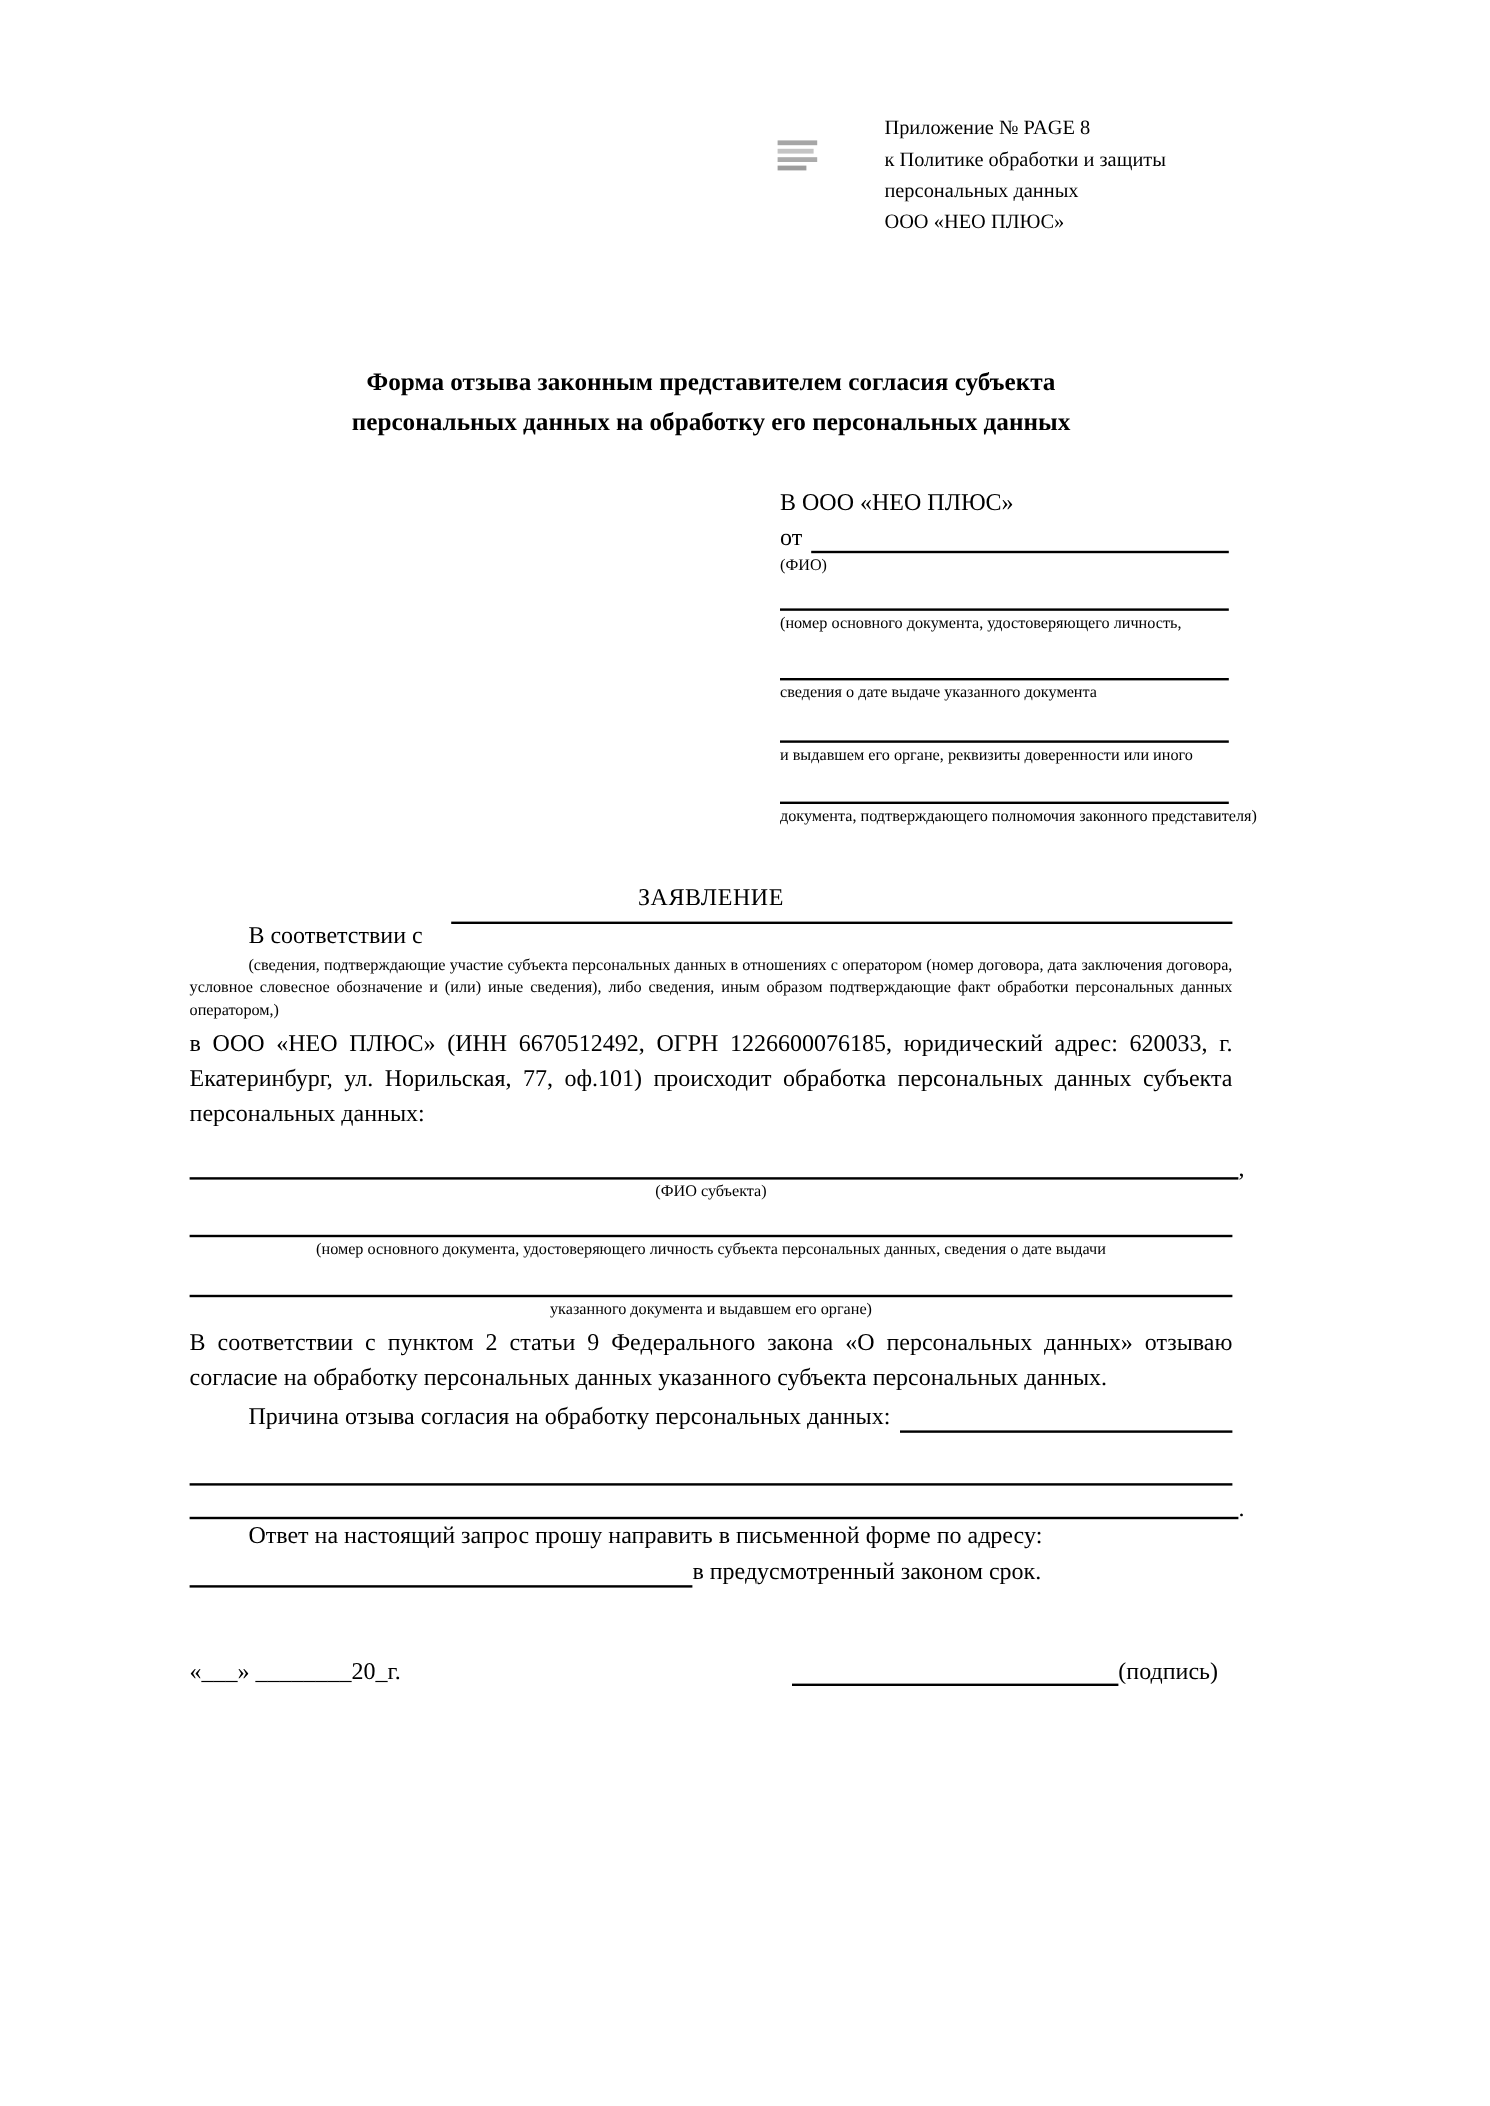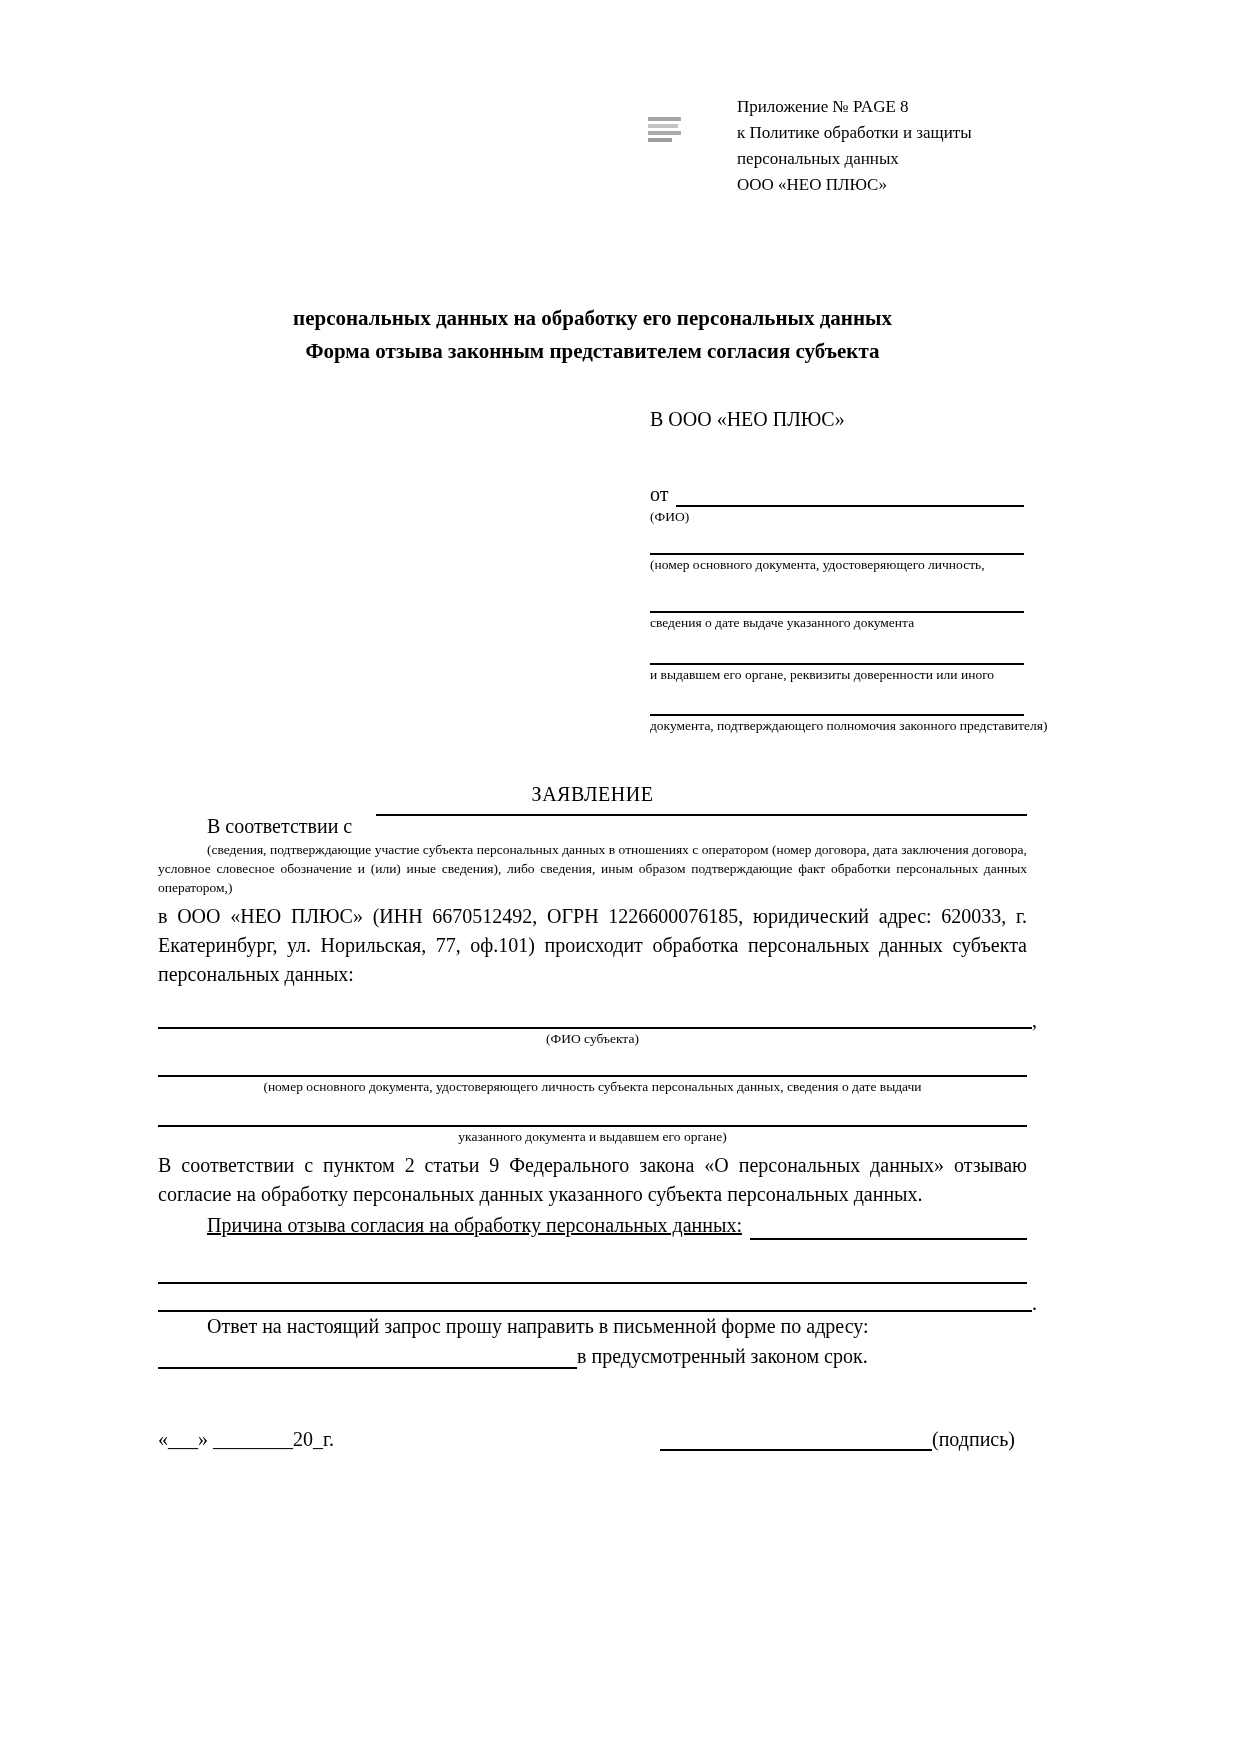--- a/index.html
+++ b/index.html
@@ -20,21 +20,21 @@
   .artifact .b4{background:#9d9d9d;width:72%;}
 
   .appendix{position:absolute;left:737px;top:94px;font-size:17px;line-height:26px;white-space:nowrap;}
 
   .content{position:absolute;left:158px;top:0;width:869px;}
 
   .title{margin-top:302px;text-align:center;font-weight:bold;font-size:21px;line-height:33px;}
 
   .addressee{margin-top:37px;margin-left:492px;width:374px;font-size:20px;}
   .addressee .to{line-height:28px;}
-  .from-row{display:flex;align-items:flex-end;height:28px;margin-top:46px;}
+  .from-row{display:flex;align-items:flex-end;height:28px;}
   .from-row .lbl{line-height:26px;}
   .fill{flex:1;border-bottom:2px solid #000;margin-left:8px;}
   .cap{font-size:13.5px;line-height:20px;white-space:nowrap;}
   .blank{border-bottom:2px solid #000;}
   .bl1{height:26px;} .bl2{height:36px;} .bl3{height:30px;} .bl4{height:29px;}
 
   .zayav{margin-top:44px;text-align:center;font-size:20px;line-height:28px;letter-spacing:0.5px;}
 
   .intro-row{margin-top:6px;display:flex;align-items:flex-start;height:26px;padding-left:49px;font-size:20px;gap:16px;}
   .intro-row .lbl{line-height:24px;white-space:nowrap;}
@@ -50,21 +50,21 @@
   .hr{flex:1;border-bottom:2px solid #000;}
   .hr-suffix{font-size:20px;line-height:18px;margin-right:-10px;}
   .hrA{margin-top:18px;height:22px;}
   .hrB{margin-top:26px;height:2px;}
   .hrC{margin-top:28px;height:2px;}
   .hrD{margin-top:42px;height:2px;}
   .hrE{margin-top:6px;height:22px;}
 
   .cap-wide{font-size:13.5px;line-height:20px;text-align:center;}
 
-  .reason-row{display:flex;height:28px;padding-left:49px;font-size:20px;margin-top:3px;text-decoration:underline;}
+  .reason-row{display:flex;align-items:flex-end;height:28px;padding-left:49px;font-size:20px;margin-top:3px;}
   .reason-row .lbl{line-height:26px;white-space:nowrap;}
 
   .confirm{margin-top:5px;}
 
   .reply-row{display:flex;align-items:flex-end;height:28px;font-size:20px;}
   .reply-row .fixed-fill{width:419px;border-bottom:2px solid #000;}
   .reply-row .lbl{line-height:26px;white-space:nowrap;margin-top:31px;}
 
   .footer-row{margin-top:56px;display:flex;justify-content:space-between;align-items:flex-end;font-size:20px;padding-right:12px;}
   .sig{display:flex;align-items:flex-end;}
@@ -85,22 +85,22 @@
   <div class="appendix">
     <div>Приложение №  PAGE 8</div>
     <div>к Политике обработки и защиты</div>
     <div>персональных данных</div>
     <div>ООО «НЕО ПЛЮС»</div>
   </div>
 
   <div class="content">
 
     <div class="title">
+      <div>Форма отзыва законным представителем согласия субъекта</div>
       <div>персональных данных на обработку его персональных данных</div>
-      <div>Форма отзыва законным представителем согласия субъекта</div>
     </div>
 
     <div class="addressee">
       <div class="to">В ООО «НЕО ПЛЮС»</div>
       <div class="from-row">
         <span class="lbl">от</span>
         <span class="fill"></span>
       </div>
       <div class="cap">(ФИО)</div>
       <div class="blank bl1"></div>

